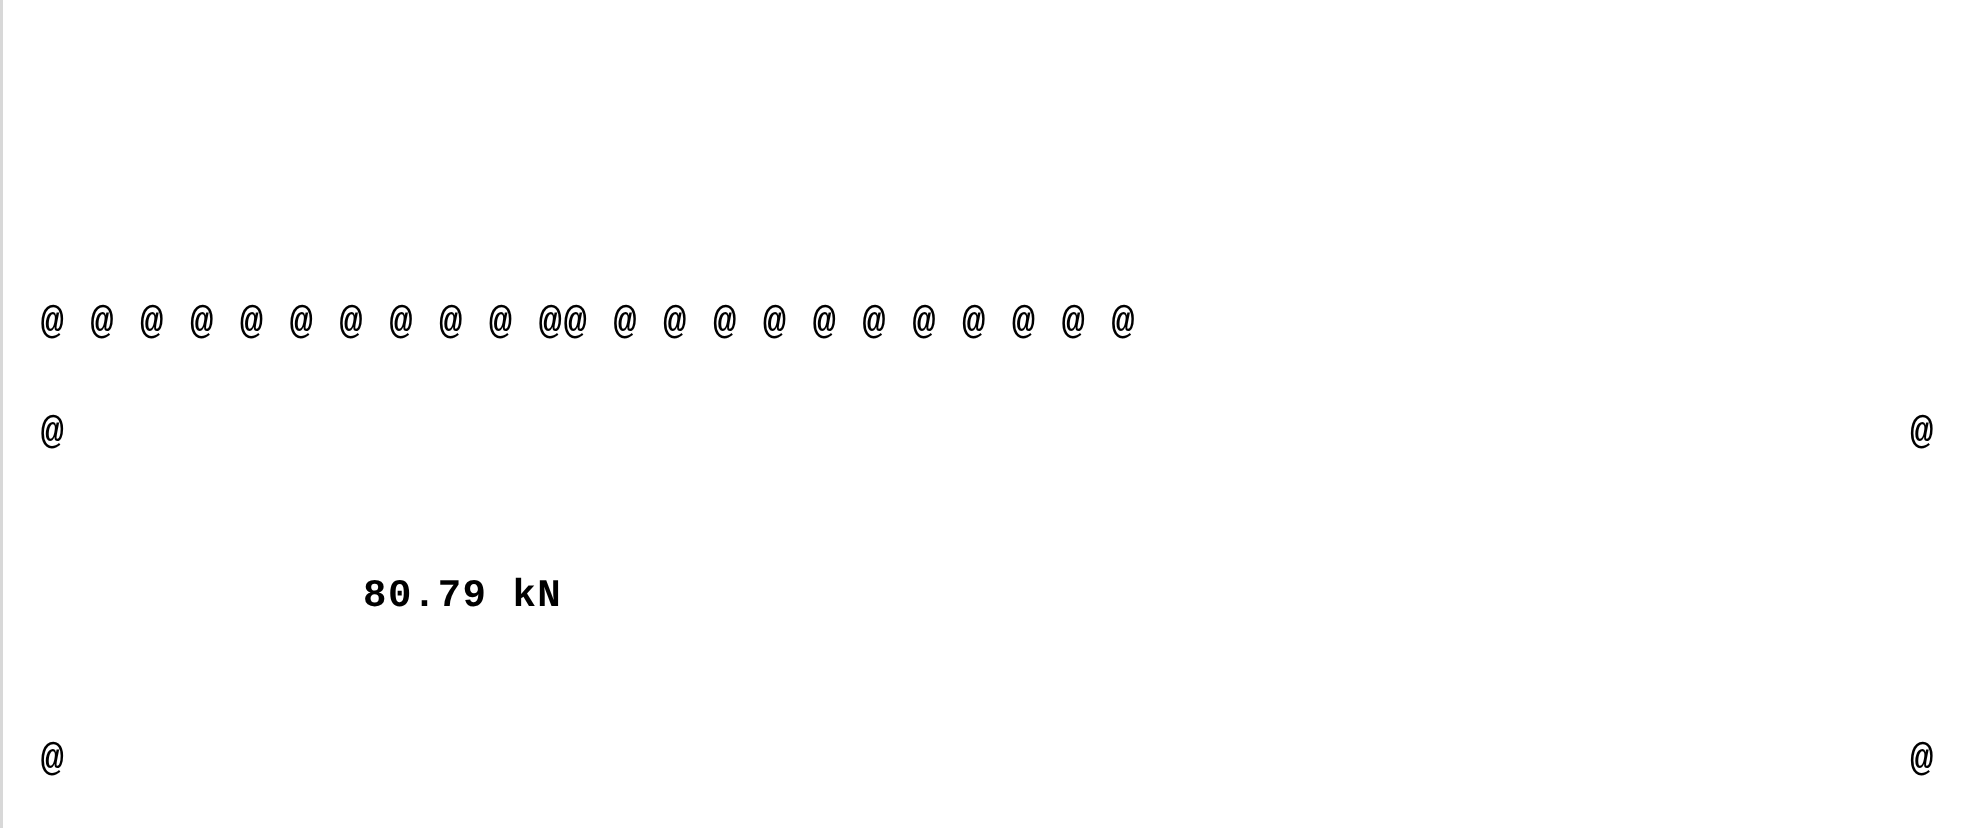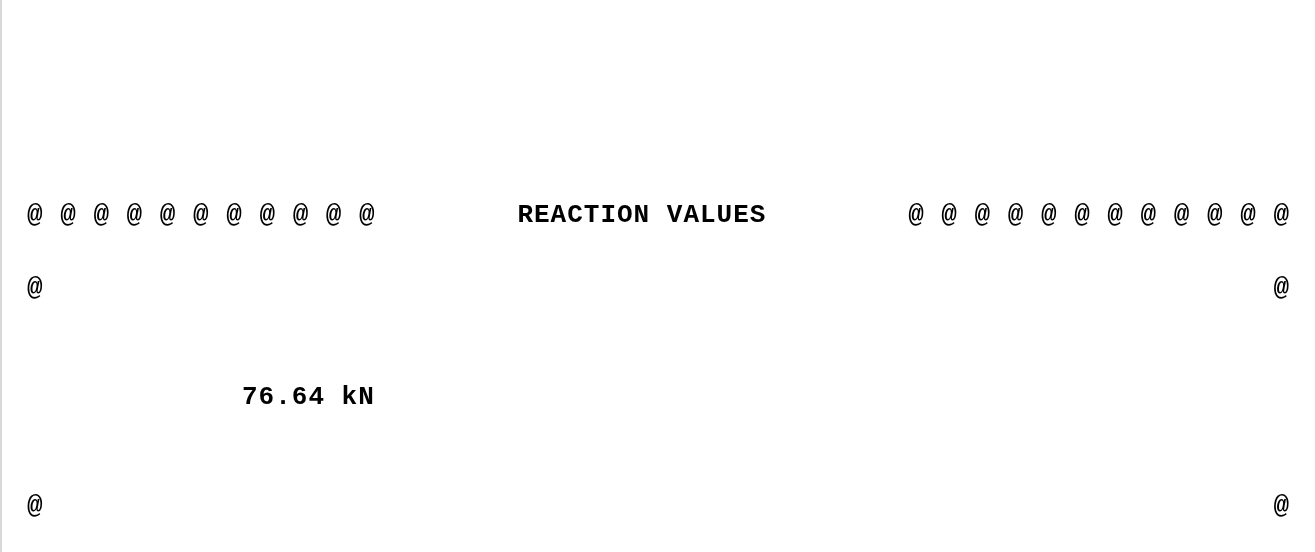--- a/index.html
+++ b/index.html
@@ -37,30 +37,29 @@
     .val { flex: 0 0 auto; padding-left: 120px; }
   </style>
 </head>
 <body>
 
 
 
 
 <div class="center-row">
   <span class="lrun">@ @ @ @ @ @ @ @ @ @ @</span>
-  <span class="title">REACTION VALUES</span>
   <span class="rrun">@ @ @ @ @ @ @ @ @ @ @ @</span>
 </div>
 <div class="spacer-row">
   <span>@</span>
   <span>@</span>
 </div>
 
 <div class="data-row">
-  <span class="val">76.64 kN</span>
+  <span class="val">80.79 kN</span>
 </div>
 
 <div class="spacer-row">
   <span>@</span>
   <span>@</span>
 </div>
 
 
 
 

